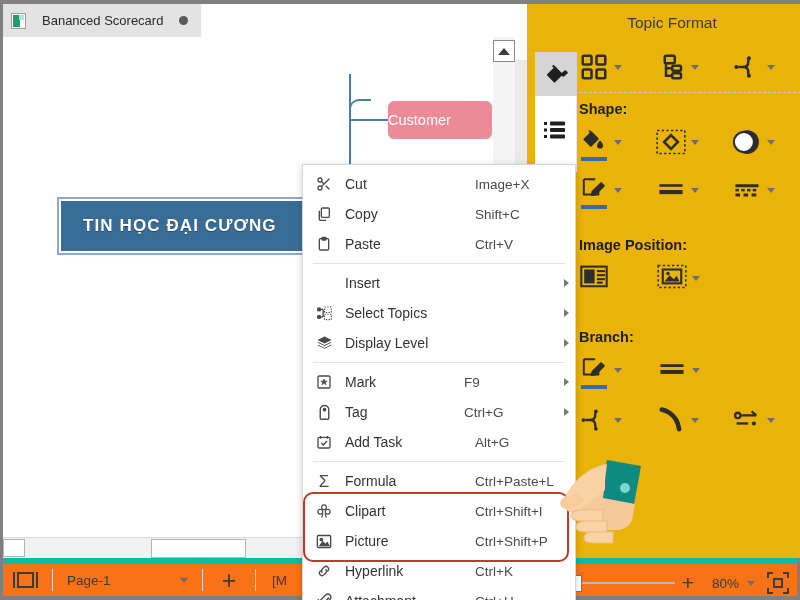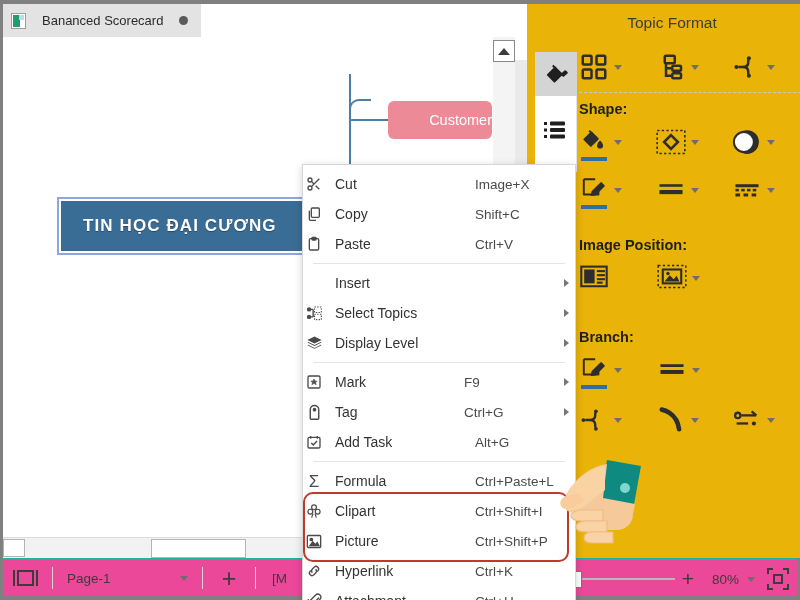--- a/index.html
+++ b/index.html
@@ -88,21 +88,21 @@
     border-left: 2px solid #4b7ea3;
     border-top: 2px solid #4b7ea3;
     border-top-left-radius: 10px;
   }
 
   .topic-customer {
     position: absolute; left: 385px; top: 64px;
     width: 104px; height: 38px;
     background: #ec8a97;
     border-radius: 6px;
-    display: flex; align-items: center; justify-content: flex-end;
+    display: flex; align-items: center; justify-content: flex-start;
     color: #ffffff; font-size: 14.5px;
   }
 
   .topic-main-wrap {
     position: absolute; left: 54px; top: 160px;
     width: 274px; height: 58px; padding-left: 26px;
   }
   .topic-main-sel {
     position: absolute; left: 0; top: 0;
     width: 274px; height: 58px;
@@ -165,22 +165,22 @@
     position: absolute; left: 148px; top: 535px;
     width: 95px; height: 19px;
     background: #ffffff;
     border: 1px solid #b4b4b4;
   }
 
   
   .statusbar {
     position: absolute; left: 0; top: 554px;
     width: 794px; height: 38px;
-    background: #ec4899;
-    border-top: 2px solid #14b8a6;
+    background: #f97316;
+    border-top: 6px solid #14b8a6;
     display: flex; align-items: center;
   }
   .sb-cell { display:flex; align-items:center; height:38px; }
   .sb-sep {
     width: 1px; height: 22px; background: #d6d6d6; margin: 0 6px;
   }
   .pageview-icon {
     margin-left: 10px; margin-right: 8px;
     display:flex; align-items:center; gap:2px;
     color:#3c3c3c;
@@ -297,20 +297,21 @@
     background: #ffffff;
     border: 1px solid #d7d7d7;
     box-shadow: 0 2px 8px rgba(0,0,0,.18);
     z-index: 40;
     padding-top: 4px;
   }
   .mi {
     position: relative;
     height: 30px;
     display: flex; align-items: center;
+    padding-left: 10px;
     font-size: 14px; color: #333333;
   }
   .mi-icon {
     width: 22px; height: 20px; margin-right: 10px;
     display:flex; align-items:center; justify-content:center;
     color:#4a4a4a;
     flex: 0 0 auto;
   }
   .mi-label { flex: 1 1 auto; white-space: nowrap; }
   .mi-accel {

